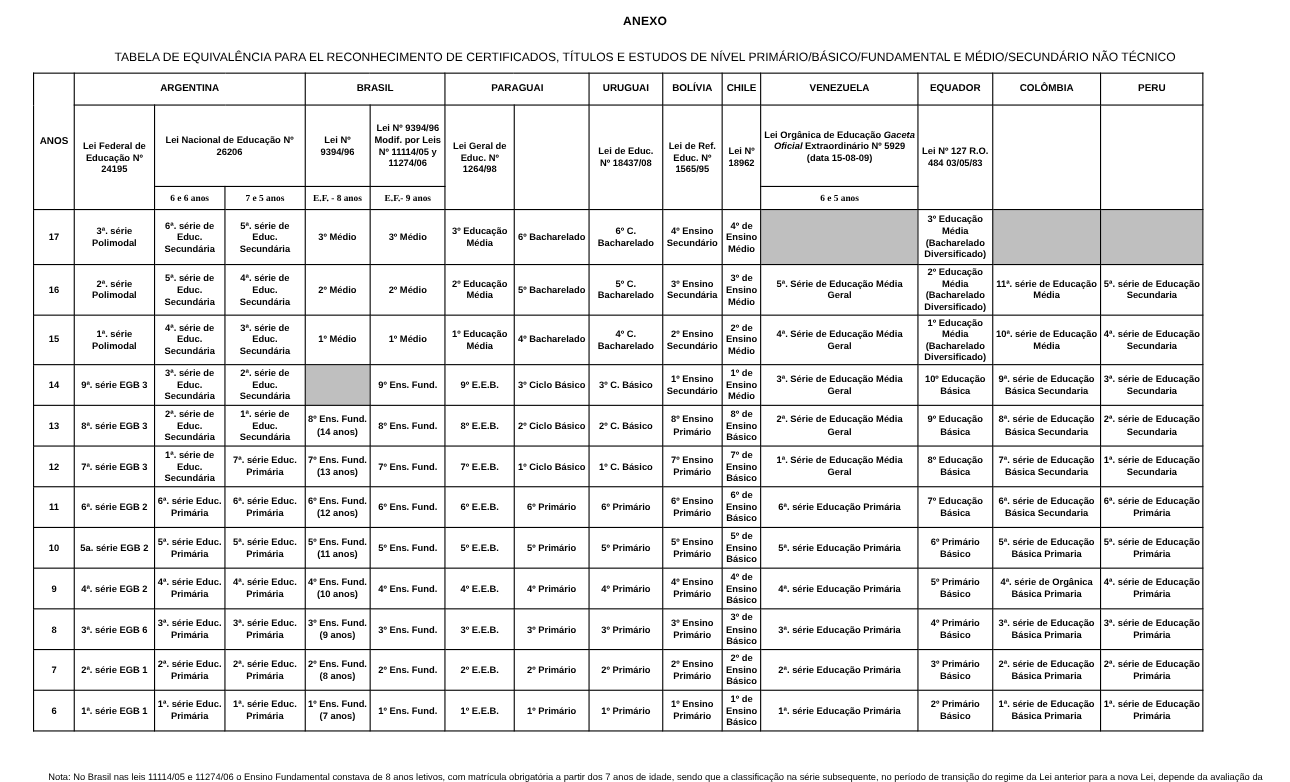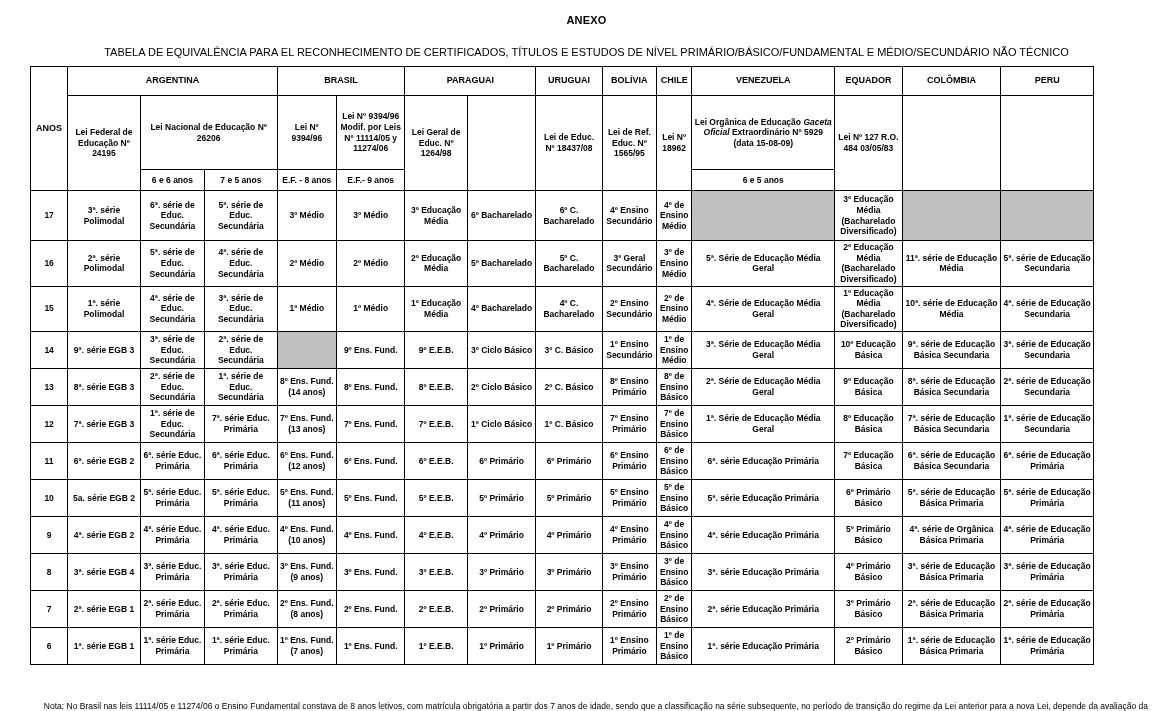--- a/index.html
+++ b/index.html
@@ -26,21 +26,21 @@
   }
   table.equiv td, table.equiv th {
     border: 1px solid #000;
     font-size: 8.5px; font-weight: bold;
     text-align: center; vertical-align: middle;
     padding: 1px 2px; line-height: 1.25;
     overflow: hidden; word-wrap: break-word;
   }
   thead tr.country-row th { height: 29px; font-size: 9px; }
   thead tr.law-row td { height: 74px; }
-  thead tr.sub-row td { height: 21px; }
+  thead tr.sub-row td { height: 21px; font-family: Liberation Serif, serif; }
   td.gray { background: #bfbfbf; }
   .italic { font-style: italic; }
   tbody tr { height: 37px; }
   tbody tr:nth-child(1) { height: 50px; }
   tbody tr:nth-child(2) { height: 40px; }
   tbody tr:nth-child(3) { height: 43px; }
   .footnote {
     margin-top: 33px;
     font-size: 8.5px; line-height: 1.9;
     width: 1118px;
@@ -130,21 +130,21 @@
         <tr>
           <td>16</td>
           <td>2ª. série Polimodal</td>
           <td>5ª. série de Educ. Secundária</td>
           <td>4ª. série de Educ. Secundária</td>
           <td>2º Médio</td>
           <td>2º Médio</td>
           <td>2º Educação Média</td>
           <td>5º Bacharelado</td>
           <td>5º C. Bacharelado</td>
-          <td>3º Geral Secundário</td>
+          <td>3º Ensino Secundária</td>
           <td>3º de Ensino Médio</td>
           <td>5ª. Série de Educação Média Geral</td>
           <td>2º Educação Média (Bacharelado Diversificado)</td>
           <td>11ª. série de Educação Média</td>
           <td>5ª. série de Educação Secundaria</td>
         </tr>
         <tr>
           <td>15</td>
           <td>1ª. série Polimodal</td>
           <td>4ª. série de Educ. Secundária</td>
@@ -258,21 +258,21 @@
           <td>4º Primário</td>
           <td>4º Ensino Primário</td>
           <td>4º de Ensino Básico</td>
           <td>4ª. série Educação Primária</td>
           <td>5º Primário Básico</td>
           <td>4ª. série de Orgânica Básica Primaria</td>
           <td>4ª. série de Educação Primária</td>
         </tr>
         <tr>
           <td>8</td>
-          <td>3ª. série EGB 4</td>
+          <td>3ª. série EGB 6</td>
           <td>3ª. série Educ. Primária</td>
           <td>3ª. série Educ. Primária</td>
           <td>3º Ens. Fund. (9 anos)</td>
           <td>3º Ens. Fund.</td>
           <td>3º E.E.B.</td>
           <td>3º Primário</td>
           <td>3º Primário</td>
           <td>3º Ensino Primário</td>
           <td>3º de Ensino Básico</td>
           <td>3ª. série Educação Primária</td>

